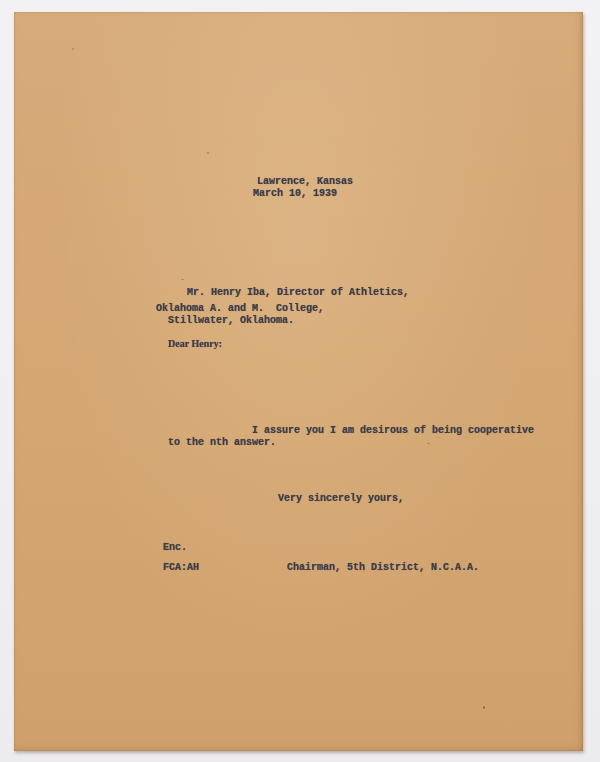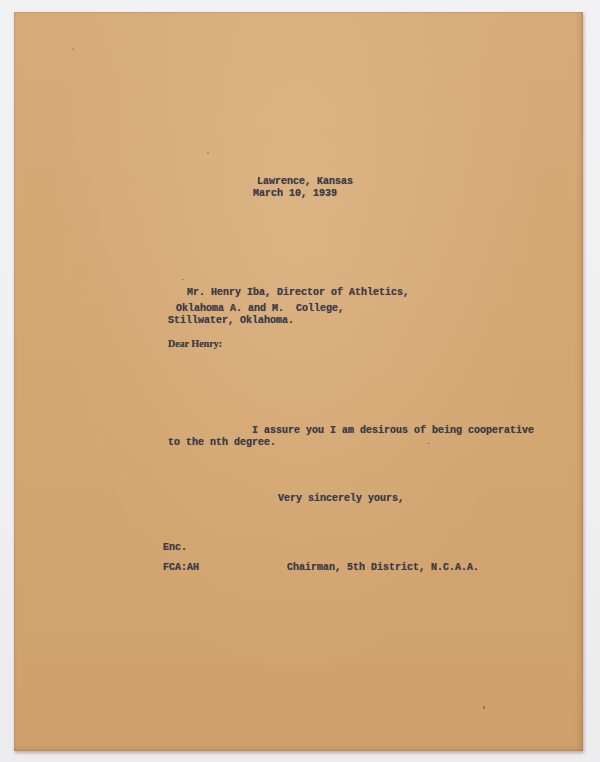--- a/index.html
+++ b/index.html
@@ -40,21 +40,21 @@
     font-weight: 700;
     letter-spacing: 0;
     white-space: pre;
     text-shadow: 0.4px 0.4px 0.7px rgba(62,62,74,0.55), -0.3px 0 0.5px rgba(62,62,74,0.30);
   }
   
   .date-place   { left: 243px; top: 164px; }
   .date-date    { left: 239px; top: 176px; }
   
   .addr-1       { left: 154px; top: 275px; padding-left: 19px; }
-  .addr-2       { left: 162px; top: 291px; }
+  .addr-2       { left: 142px; top: 291px; }
   .addr-3       { left: 154px; top: 303px; }
   
   .salutation   { left: 154px; top: 326px; font-family: Liberation Serif, serif; }
   
   .para-1       { left: 154px; top: 349px; }
   .para-2       { left: 154px; top: 413px; }
   
   .closing      { left: 264px; top: 481px; }
   
   .sig-ref      { left: 149px; top: 550px; }
@@ -89,21 +89,21 @@
 
     <div class="stray-mark stray-1">`</div>
 
     <div class="tline addr-1">Mr. Henry Iba, Director of Athletics,</div>
     <div class="tline addr-2">Oklahoma A. and M.  College,</div>
     <div class="tline addr-3">Stillwater, Oklahoma.</div>
 
     <div class="tline salutation">Dear Henry:</div>
 
     <div class="para para-2">              I assure you I am desirous of being cooperative
-to the nth degree.</div>
+to the nth answer.</div>
 
     <div class="stray-mark stray-2">`</div>
 
     <div class="tline closing">Very sincerely yours,</div>
 
     <div class="tline sig-ref">FCA:AH</div>
     <div class="tline sig-enc">Enc.</div>
     <div class="tline sig-title">Chairman, 5th District, N.C.A.A.</div>
 
     <div class="speck speck-1"></div>

